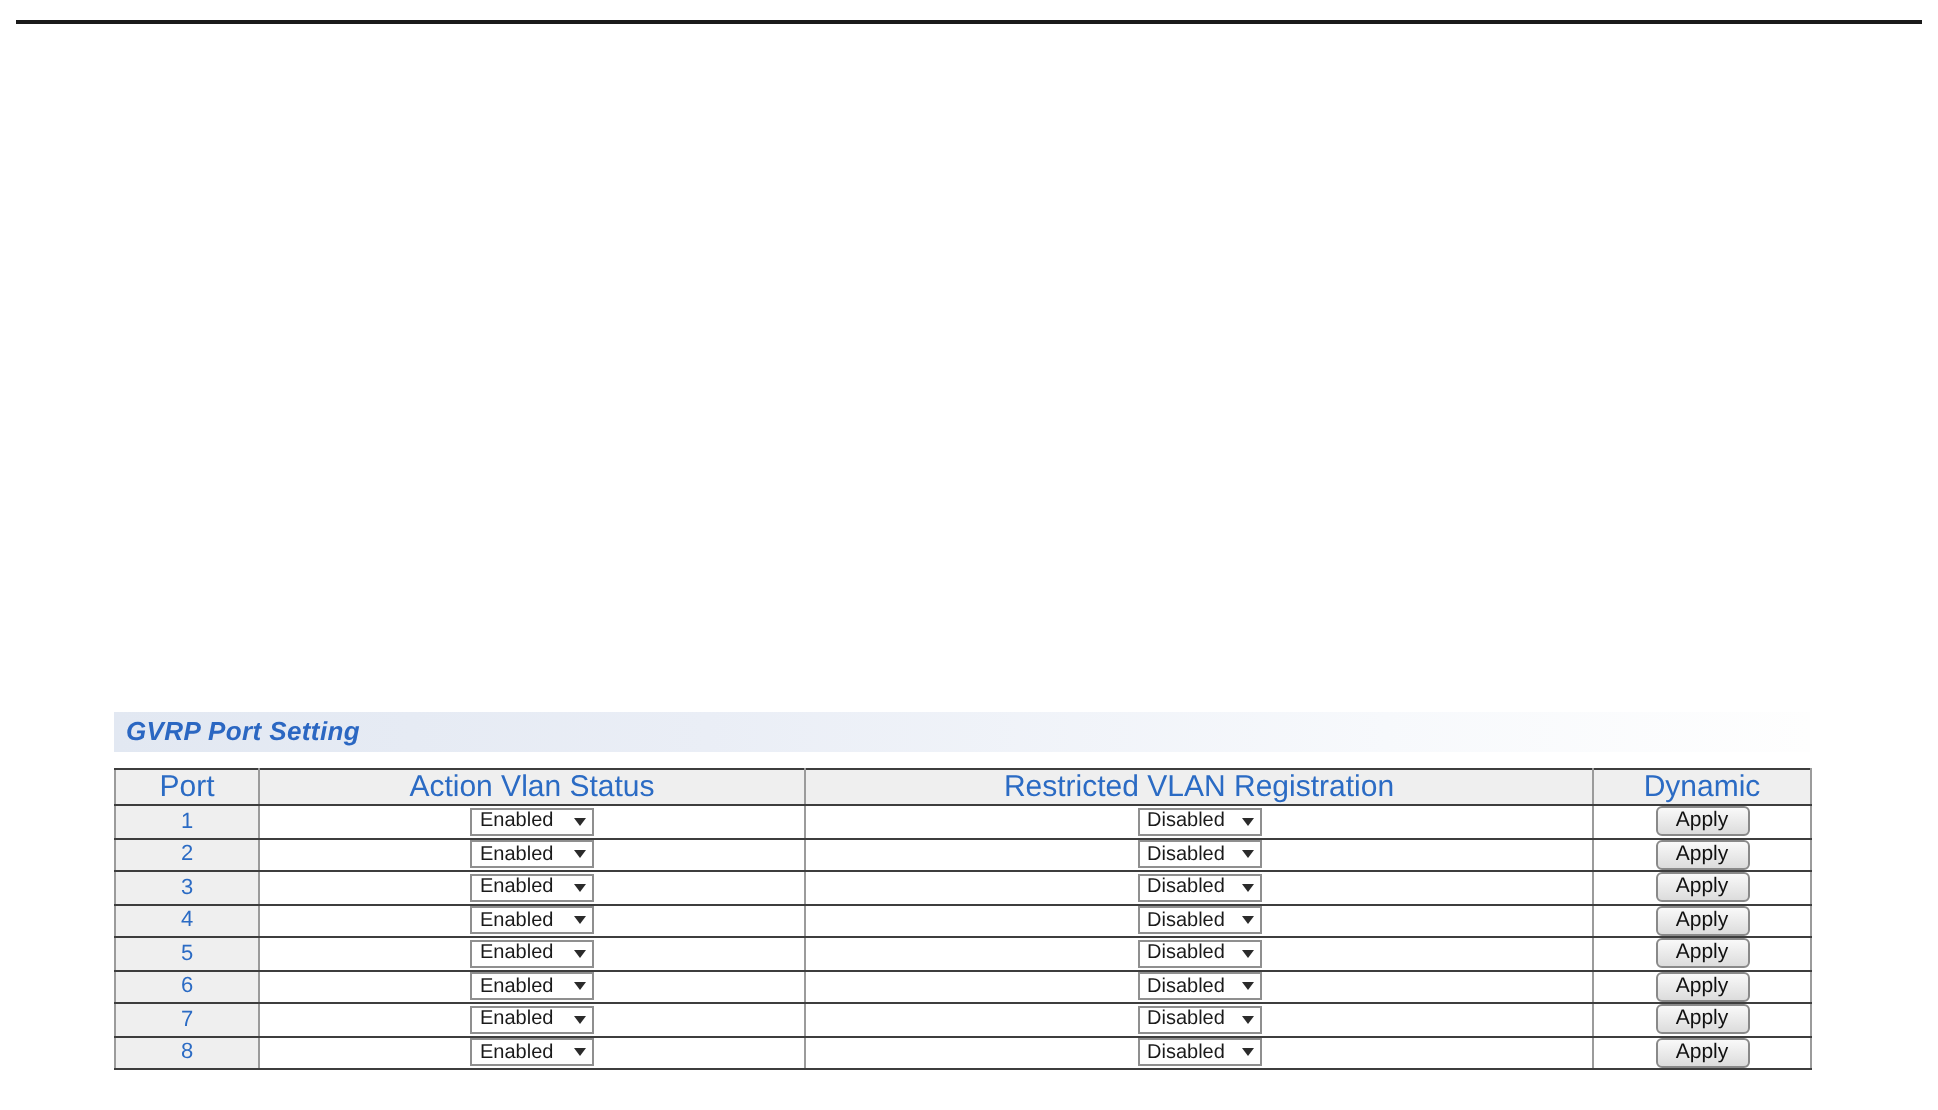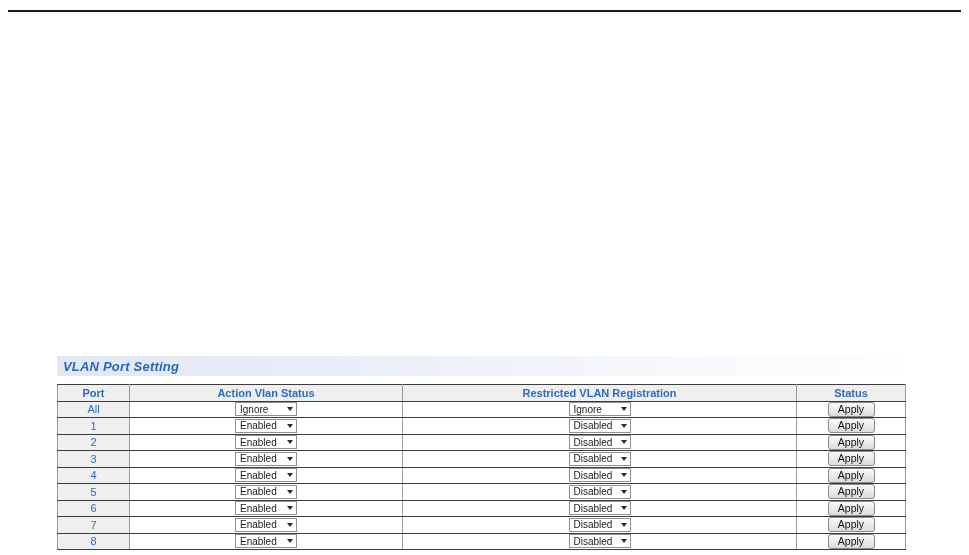--- a/index.html
+++ b/index.html
@@ -60,22 +60,22 @@
     border-bottom: 1px solid #3d3d3d;
     border-left: 1px solid #9b9b9b;
     border-right: 1px solid #9b9b9b;
     background: #ffffff;
     overflow: hidden;
     white-space: nowrap;
   }
   table.gvrp th {
     background: #efefef;
     color: #2b6bc4;
-    font-weight: bold;
-    font-size: 11px;
+    font-weight: normal;
+    font-size: 15px;
   }
   table.gvrp td.port-cell {
     background: #efefef;
     color: #2b6bc4;
   }
   .select-box {
     display: inline-flex;
     align-items: center;
     justify-content: space-between;
     width: 62px;
@@ -115,57 +115,39 @@
   }
 </style>
 </head>
 <body>
 
 <div class="screen">
   <div class="top-rule"></div>
 
   <div class="content">
     <div class="title-bar">
-      <span class="title-text">VLAN Port Setting</span>
+      <span class="title-text">GVRP Port Setting</span>
     </div>
 
     <table class="gvrp">
       <colgroup>
         <col class="c-port">
           <col class="c-dyn">
           <col class="c-res">
           <col class="c-act">
       </colgroup>
       <thead>
         <tr>
           <th>Port</th>
           <th>Action Vlan Status</th>
           <th>Restricted VLAN Registration</th>
-          <th>Status</th>
+          <th>Dynamic</th>
         </tr>
       </thead>
       <tbody id="table-body">
-  <tr>
-    <td class="port-cell">All</td>
-    <td>
-      <span class="select-box">
-        <span class="sel-val">Ignore</span>
-        <span class="caret"></span>
-      </span>
-    </td>
-    <td>
-      <span class="select-box">
-        <span class="sel-val">Ignore</span>
-        <span class="caret"></span>
-      </span>
-    </td>
-    <td>
-      <span class="apply-btn">Apply</span>
-    </td>
-  </tr>
 
   <tr>
     <td class="port-cell">1</td>
     <td>
       <span class="select-box">
         <span class="sel-val">Enabled</span>
         <span class="caret"></span>
       </span>
     </td>
     <td>

